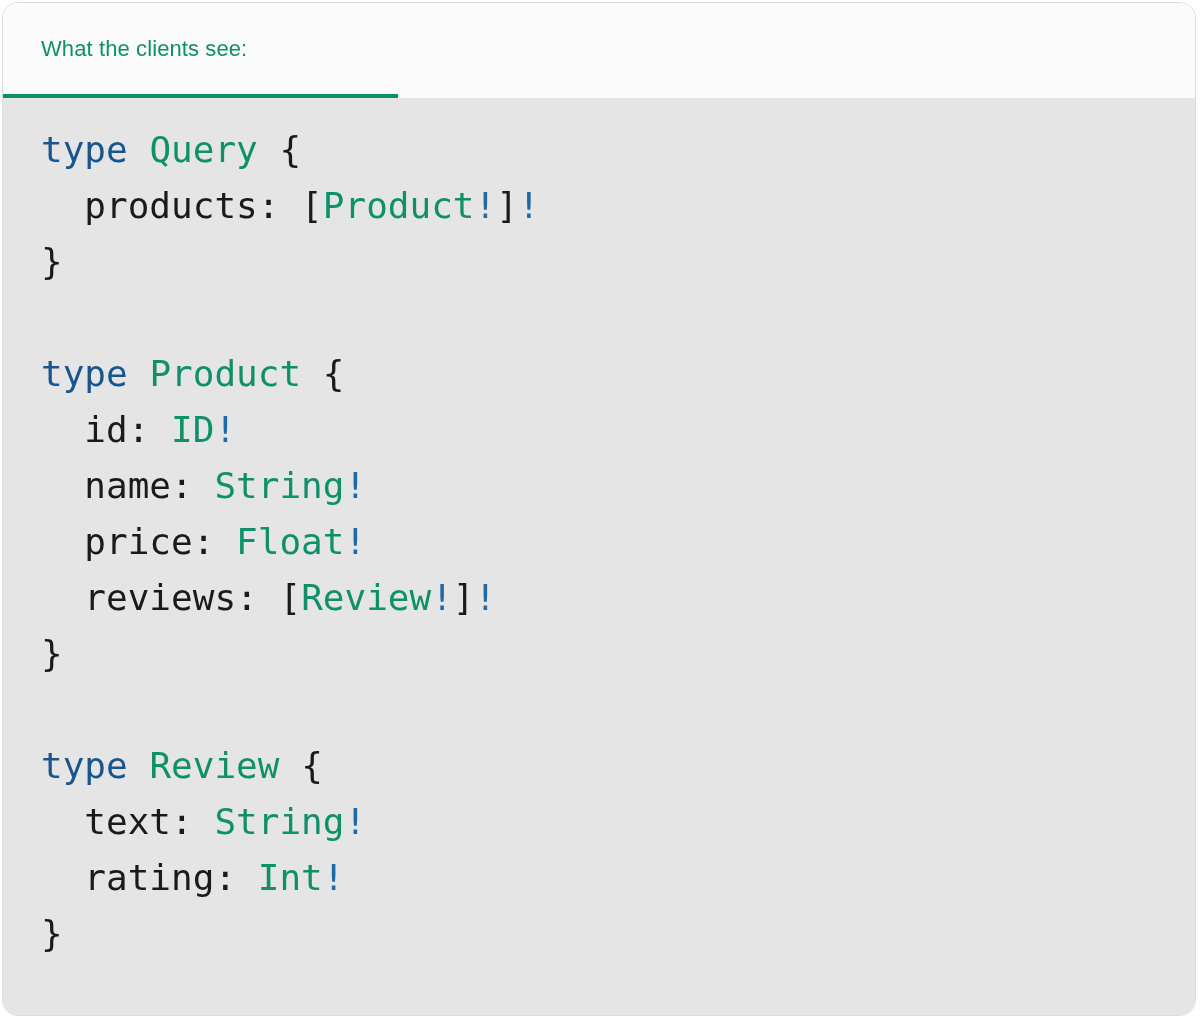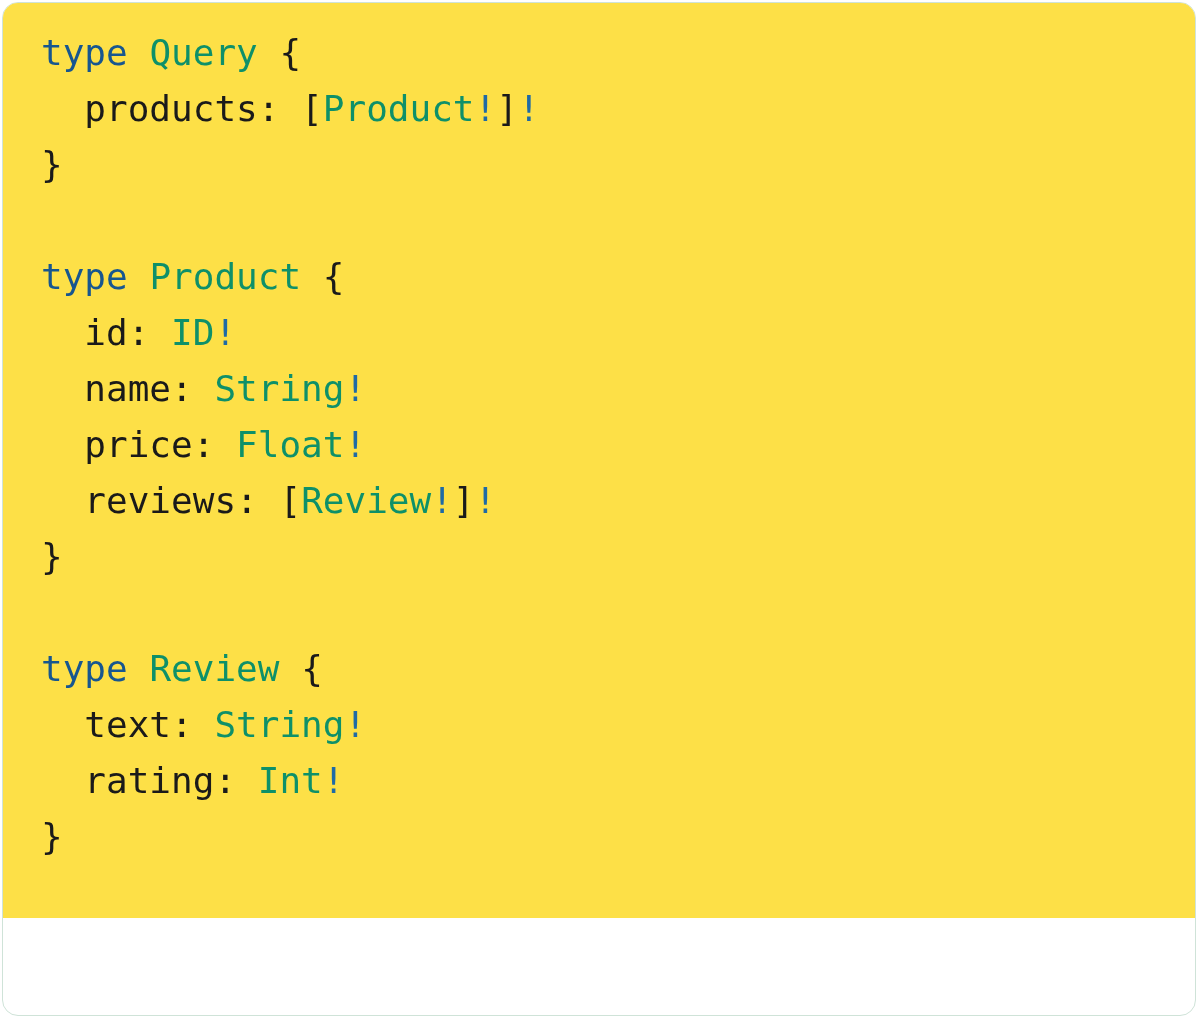--- a/index.html
+++ b/index.html
@@ -52,21 +52,21 @@
     font-size: 22px;
     font-weight: 400;
     color: #0d9068;
     letter-spacing: 0.1px;
     white-space: nowrap;
   }
 
   
   .code-body {
     position: relative;
-    background: #fde047;
+    background: #e5e5e5;
     height: 915px;
     padding: 22px 0 0 0;
     box-sizing: border-box;
     overflow: hidden;
   }
   .code-block {
     margin: 0;
     padding: 0 0 0 38px;
     font-family: "DejaVu Sans Mono", "Liberation Mono", monospace;
     font-size: 36px;
@@ -87,18 +87,23 @@
   .t-type  { color: #0e9069; }  
   .t-field { color: #1a1a1a; text-align: center; }  
   .t-punc  { color: #1a1a1a; }  
   .t-bang  { color: #1f6aa5; }  
 </style>
 </head>
 <body>
 
 <div class="card">
 
+  <div class="tabbar">
+    <div class="tab">
+      <span class="tab-label">What the clients see:</span>
+    </div>
+  </div>
 
   <div class="code-body">
     <pre class="code-block" id="code-block"><div class="code-line"><span class="t-kw">type</span><span class="t-punc"> </span><span class="t-type">Query</span><span class="t-punc"> </span><span class="t-punc">{</span></div><div class="code-line"><span class="t-field">  products</span><span class="t-punc">: </span><span class="t-punc">[</span><span class="t-type">Product</span><span class="t-bang">!</span><span class="t-punc">]</span><span class="t-bang">!</span></div><div class="code-line"><span class="t-punc">}</span></div><div class="code-line blank">&nbsp;</div><div class="code-line"><span class="t-kw">type</span><span class="t-punc"> </span><span class="t-type">Product</span><span class="t-punc"> </span><span class="t-punc">{</span></div><div class="code-line"><span class="t-field">  id</span><span class="t-punc">: </span><span class="t-type">ID</span><span class="t-bang">!</span></div><div class="code-line"><span class="t-field">  name</span><span class="t-punc">: </span><span class="t-type">String</span><span class="t-bang">!</span></div><div class="code-line"><span class="t-field">  price</span><span class="t-punc">: </span><span class="t-type">Float</span><span class="t-bang">!</span></div><div class="code-line"><span class="t-field">  reviews</span><span class="t-punc">: </span><span class="t-punc">[</span><span class="t-type">Review</span><span class="t-bang">!</span><span class="t-punc">]</span><span class="t-bang">!</span></div><div class="code-line"><span class="t-punc">}</span></div><div class="code-line blank">&nbsp;</div><div class="code-line"><span class="t-kw">type</span><span class="t-punc"> </span><span class="t-type">Review</span><span class="t-punc"> </span><span class="t-punc">{</span></div><div class="code-line"><span class="t-field">  text</span><span class="t-punc">: </span><span class="t-type">String</span><span class="t-bang">!</span></div><div class="code-line"><span class="t-field">  rating</span><span class="t-punc">: </span><span class="t-type">Int</span><span class="t-bang">!</span></div><div class="code-line"><span class="t-punc">}</span></div></pre>
   </div>
 
 </div>
 
 </body></html>

